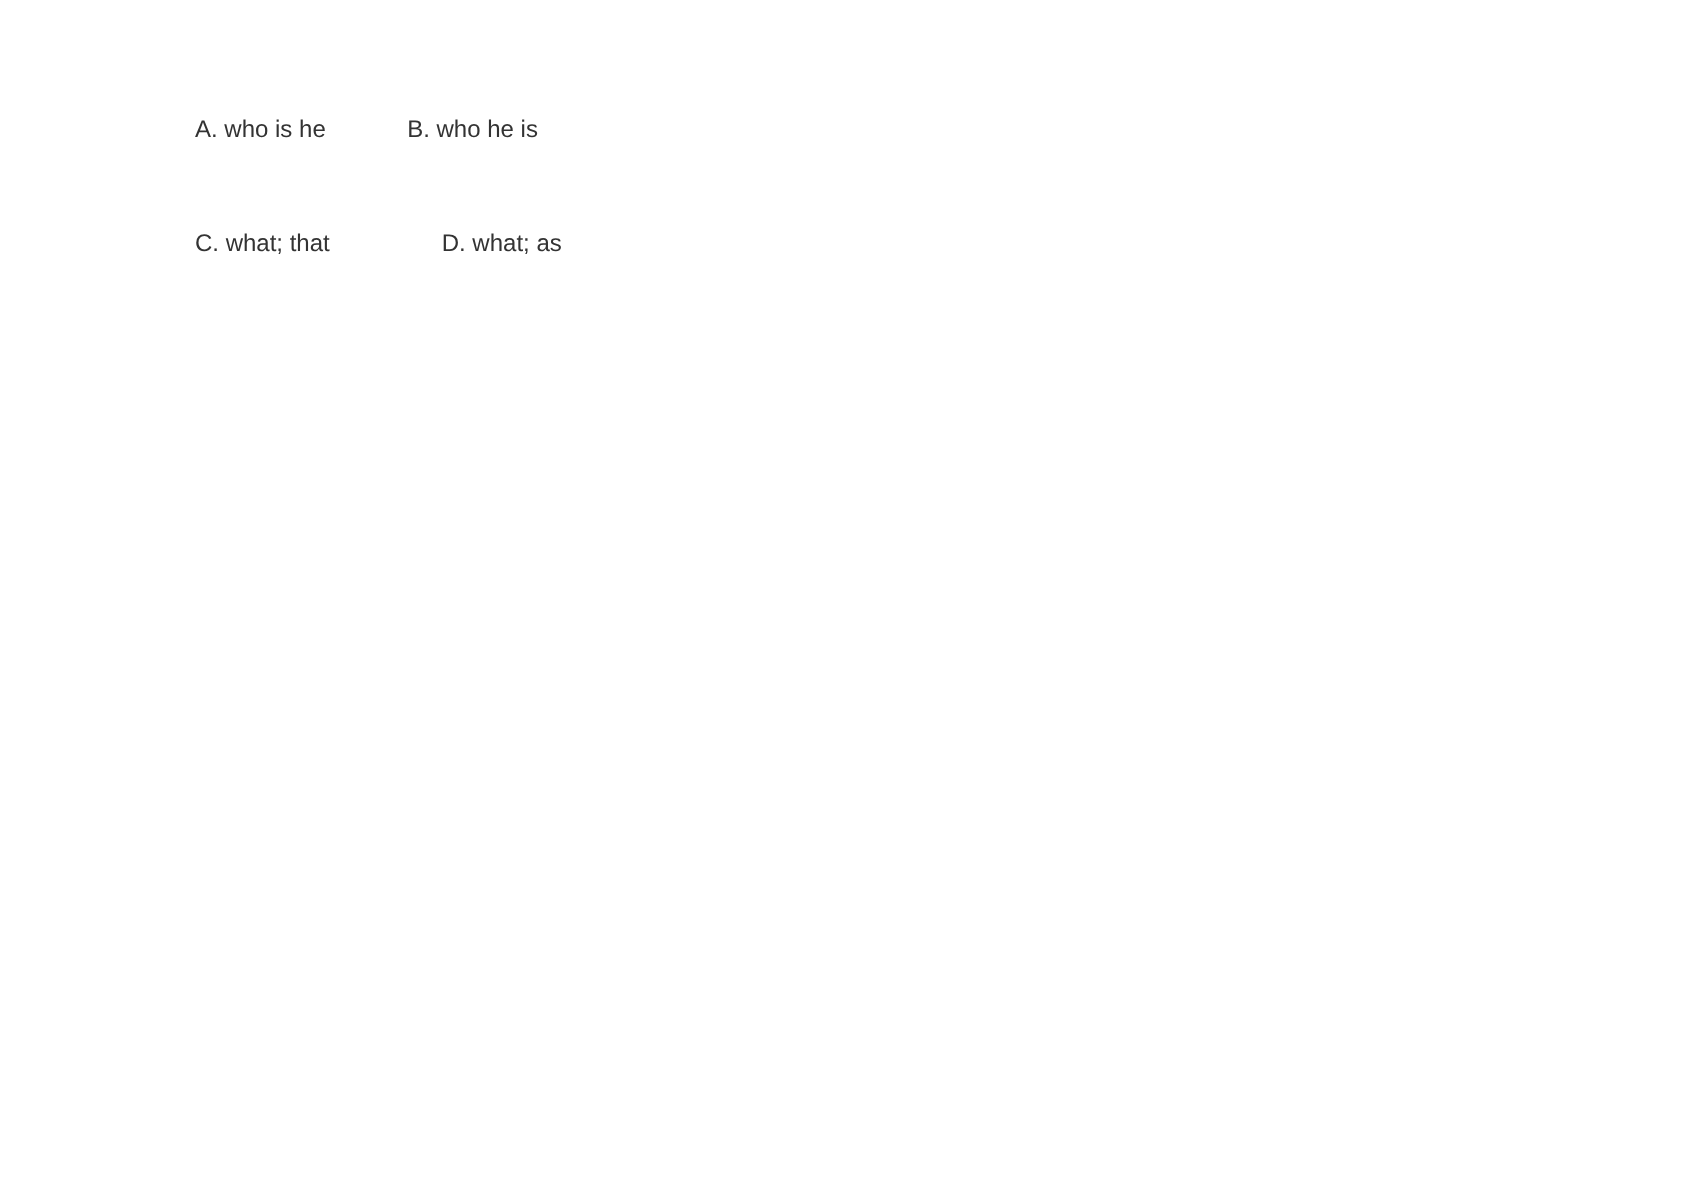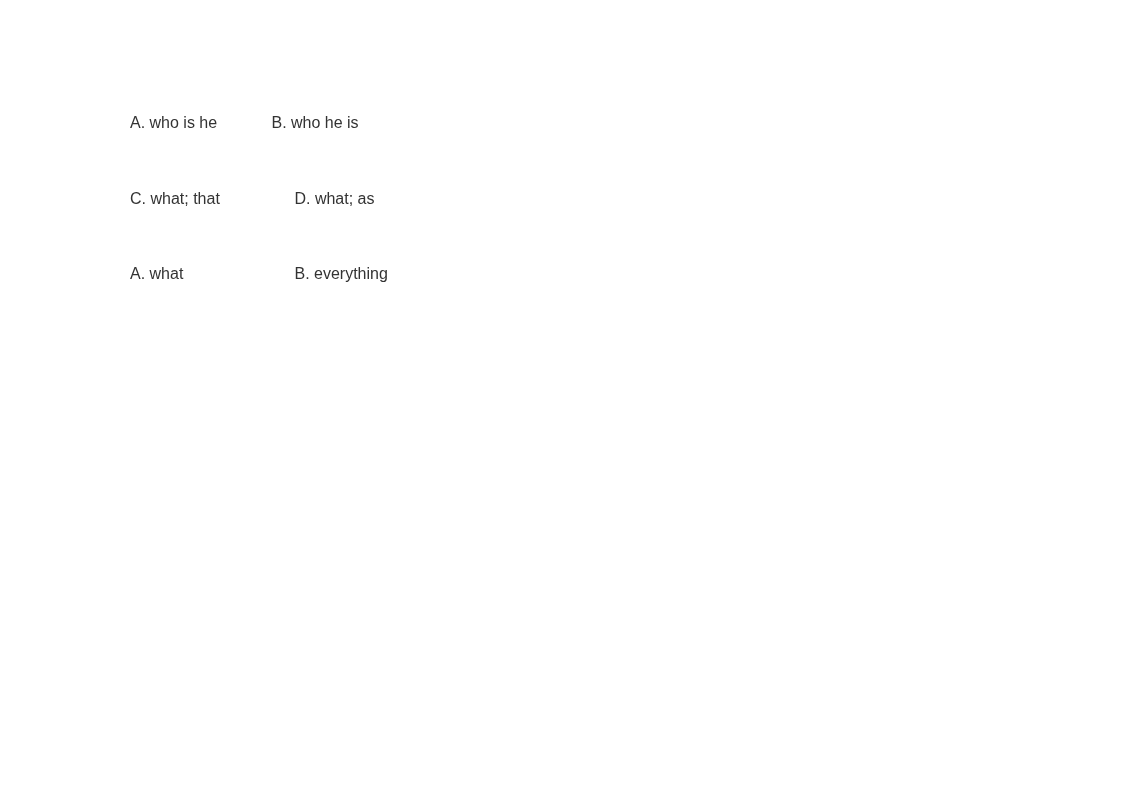--- a/index.html
+++ b/index.html
@@ -7,21 +7,21 @@
       padding: 0;
       background: #ffffff;
       font-family: "Segoe UI", Arial, sans-serif;
       font-size: 16px;
       color: #333333;
       width: 1123px;
       height: 794px;
       box-sizing: border-box;
     }
     .content {
-      padding-top: 110px;
+      padding-top: 74px;
       padding-left: 130px;
       padding-right: 130px;
     }
     .line {
       margin-bottom: 50px;
       line-height: 1.6;
     }
     .opt-a { display: inline-block; min-width: 137px; }
     .opt-b { display: inline-block; }
     .q7 .opt-a { min-width: 160px; }
@@ -39,19 +39,15 @@
 
 
 
 
   <div class="line q7">
     <span class="opt-a">C. what; that</span>
     <span class="opt-b">D. what; as</span>
   </div>
 
 
-  <div class="line q8">
-    <span class="opt-a">A. what</span>
-    <span class="opt-b">B. everything</span>
-  </div>
 
 
 </div>
 
 </body></html>

